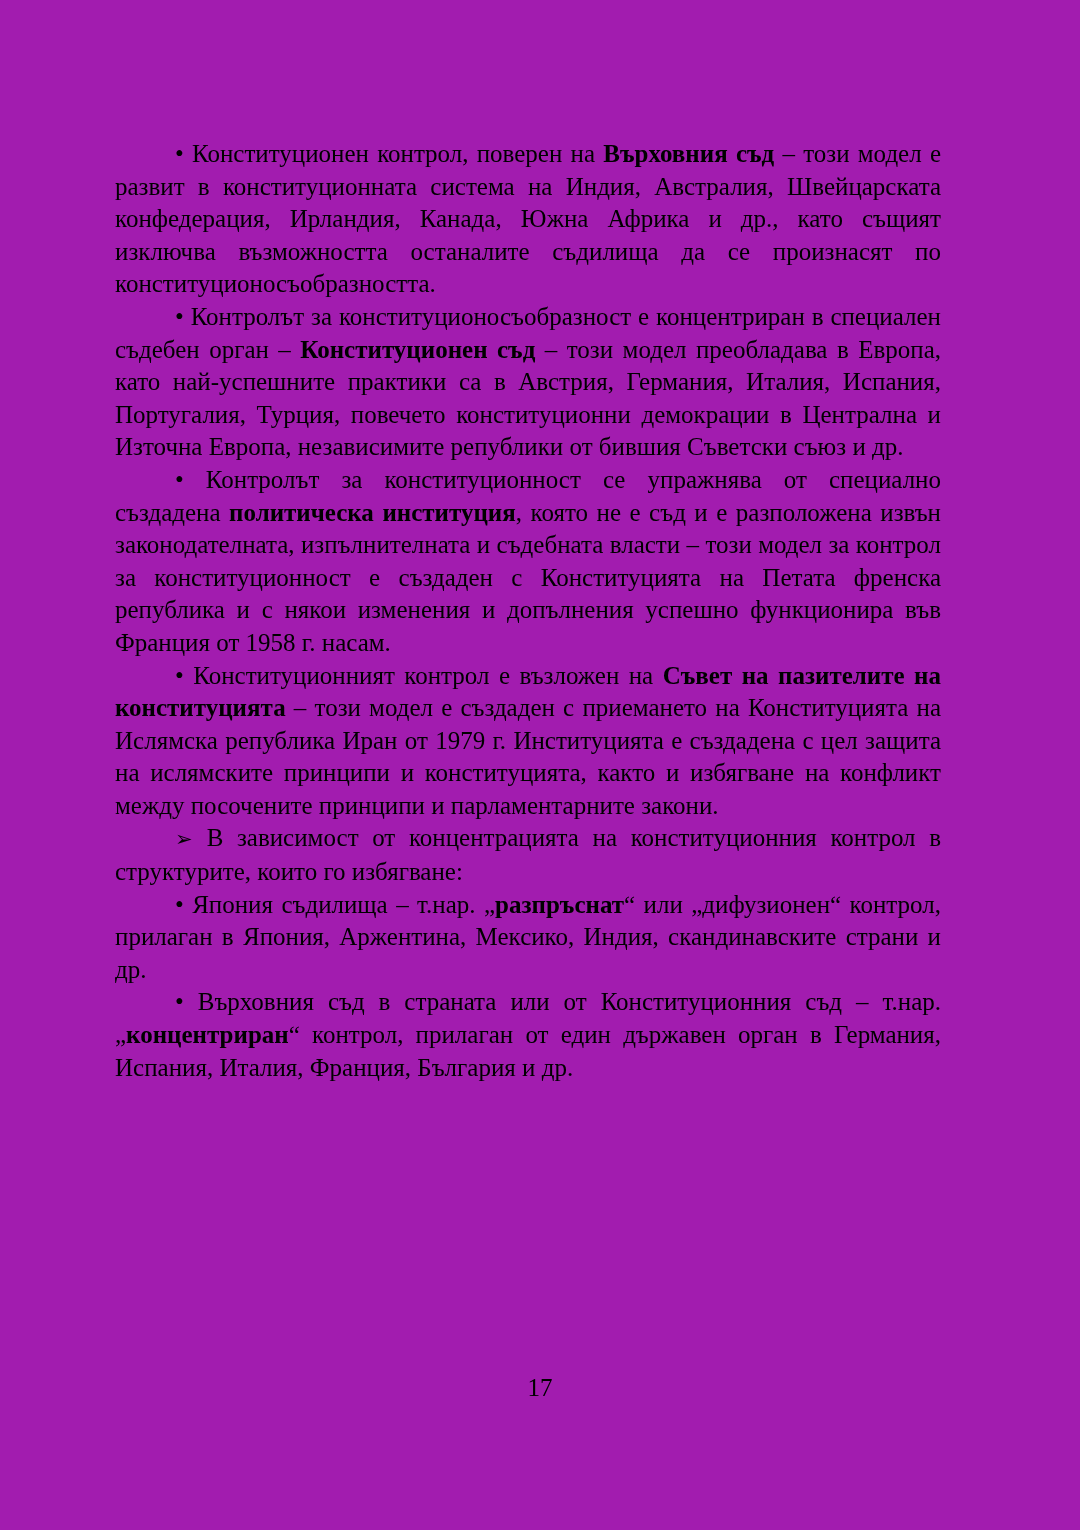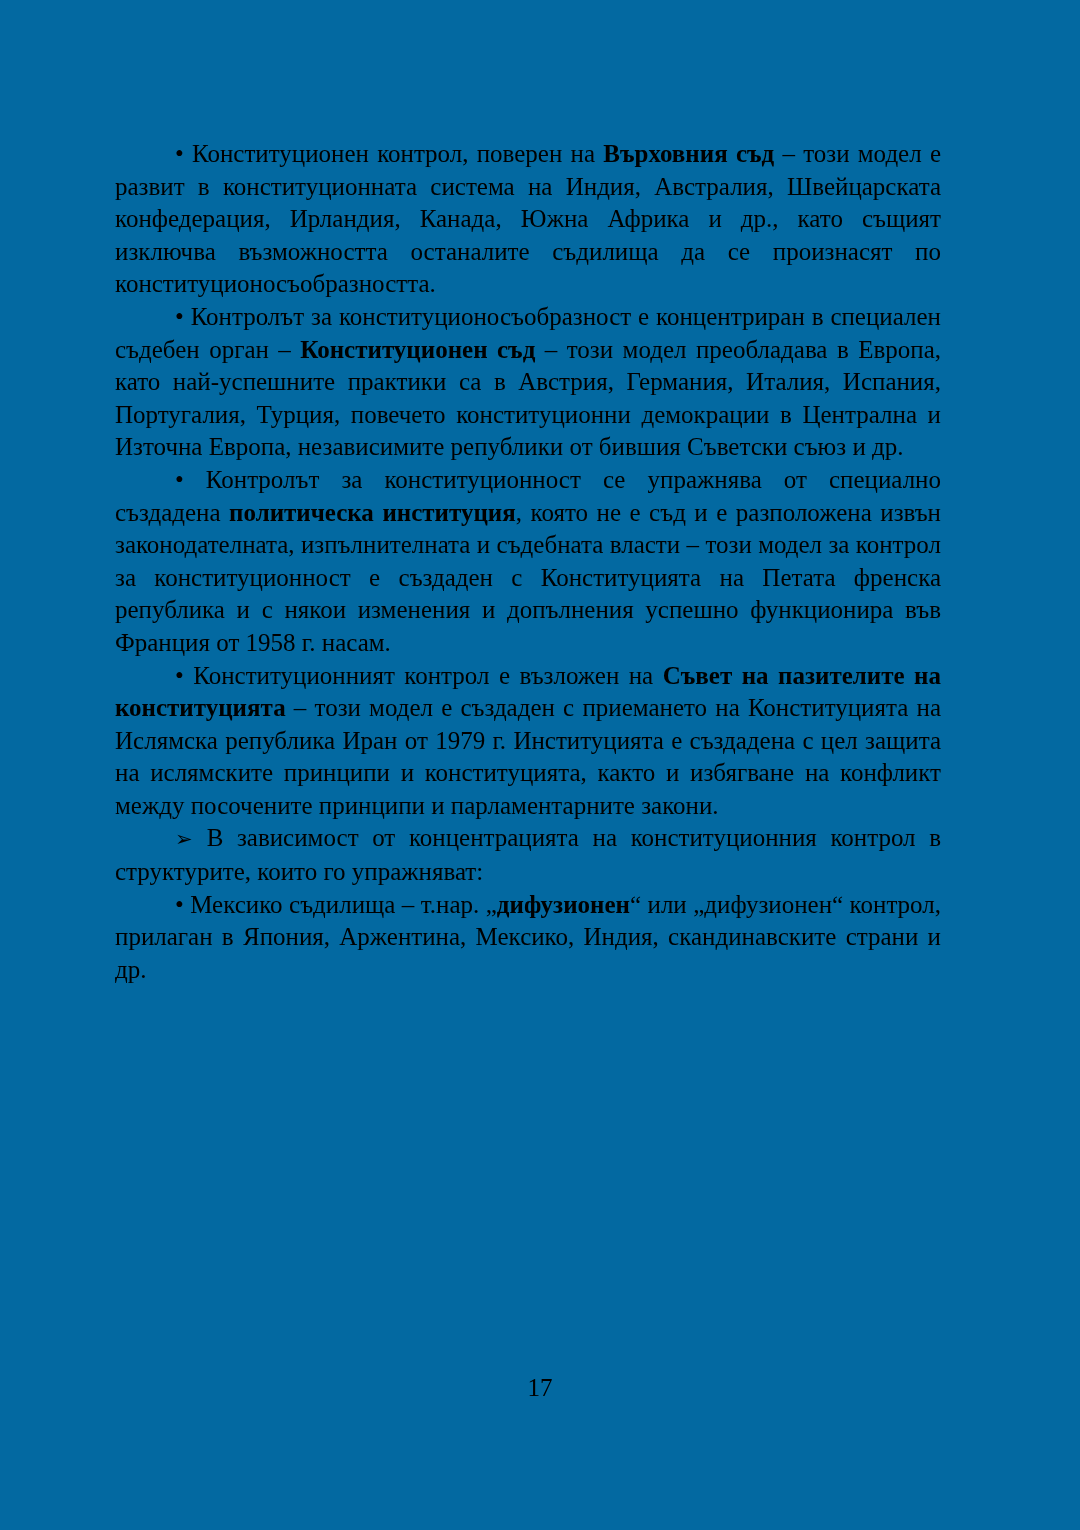--- a/index.html
+++ b/index.html
@@ -10,21 +10,21 @@
   body {
     width: 1080px;
     height: 1530px;
     position: relative;
     font-family: "Liberation Serif", serif;
     color: #000000;
   }
   .page {
     position: absolute;
     inset: 0;
-    background: #0369a1;
+    background: #a21caf;
   }
   .text-block {
     position: absolute;
     left: 115px;
     top: 138px;
     width: 826px;
   }
   p.para {
     margin: 0;
     padding: 0;
@@ -57,17 +57,18 @@
 </style>
 </head>
 <body>
 
 <div class="page">
   <div class="text-block">
       <p class="para"><span class="bullet-dot">• </span><span>Конституционен контрол, поверен на </span><span class="bold">Върховния съд</span><span> – този модел е развит в конституционната система на Индия, Австралия, Швейцарската конфедерация, Ирландия, Канада, Южна Африка и др., като същият изключва възможността останалите съдилища да се произнасят по конституционосъобразността.</span></p>
       <p class="para"><span class="bullet-dot">• </span><span>Контролът за конституционосъобразност е концентриран в специален съдебен орган – </span><span class="bold">Конституционен съд</span><span> – този модел преобладава в Европа, като най-успешните практики са в Австрия, Германия, Италия, Испания, Португалия, Турция, повечето конститу­ционни демокрации в Централна и Източна Европа, независимите републики от бившия Съветски съюз и др.</span></p>
       <p class="para"><span class="bullet-dot">• </span><span>Контролът за конституционност се упражнява от специално създадена </span><span class="bold">политическа институция</span><span>, която не е съд и е разполо­жена извън законодателната, изпълнителната и съдебната власти – този модел за контрол за конституционност е създаден с Конститу­цията на Петата френска република и с някои изменения и допълнения успешно функционира във Франция от 1958 г. насам.</span></p>
       <p class="para"><span class="bullet-dot">• </span><span>Конституционният контрол е възложен на </span><span class="bold">Съвет на пазите­лите на конституцията</span><span> – този модел е създаден с приемането на Конституцията на Ислямска република Иран от 1979 г. Институцията е създадена с цел защита на ислямските принципи и конституцията, както и избягване на конфликт между посочените принципи и парла­ментарните закони.</span></p>
-      <p class="para"><span class="bullet-arrow">➢ </span><span>В зависимост от концентрацията на конституционния контрол в структурите, които го упражняват:</span></p>
-      <p class="para"><span class="bullet-dot">• </span><span>Мексико съдилища – т.нар. „</span><span class="bold">дифузионен</span><span>“ или „дифузионен“ контрол, прилаган в Япония, Аржентина, Мексико, Индия, скандинав­ските страни и др.</span></p>
+      <p class="para"><span class="bullet-arrow">➢ </span><span>В зависимост от концентрацията на конституционния контрол в структурите, които го избягване:</span></p>
+      <p class="para"><span class="bullet-dot">• </span><span>Япония съдилища – т.нар. „</span><span class="bold">разпръснат</span><span>“ или „дифузионен“ контрол, прилаган в Япония, Аржентина, Мексико, Индия, скандинав­ските страни и др.</span></p>
+      <p class="para"><span class="bullet-dot">• </span><span>Върховния съд в страната или от Конституционния съд – т.нар. „</span><span class="bold">концентриран</span><span>“ контрол, прилаган от един държавен орган в Германия, Испания, Италия, Франция, България и др.</span></p>
     </div>
   <div class="page-number">17</div>
 </div>
 
 </body></html>

